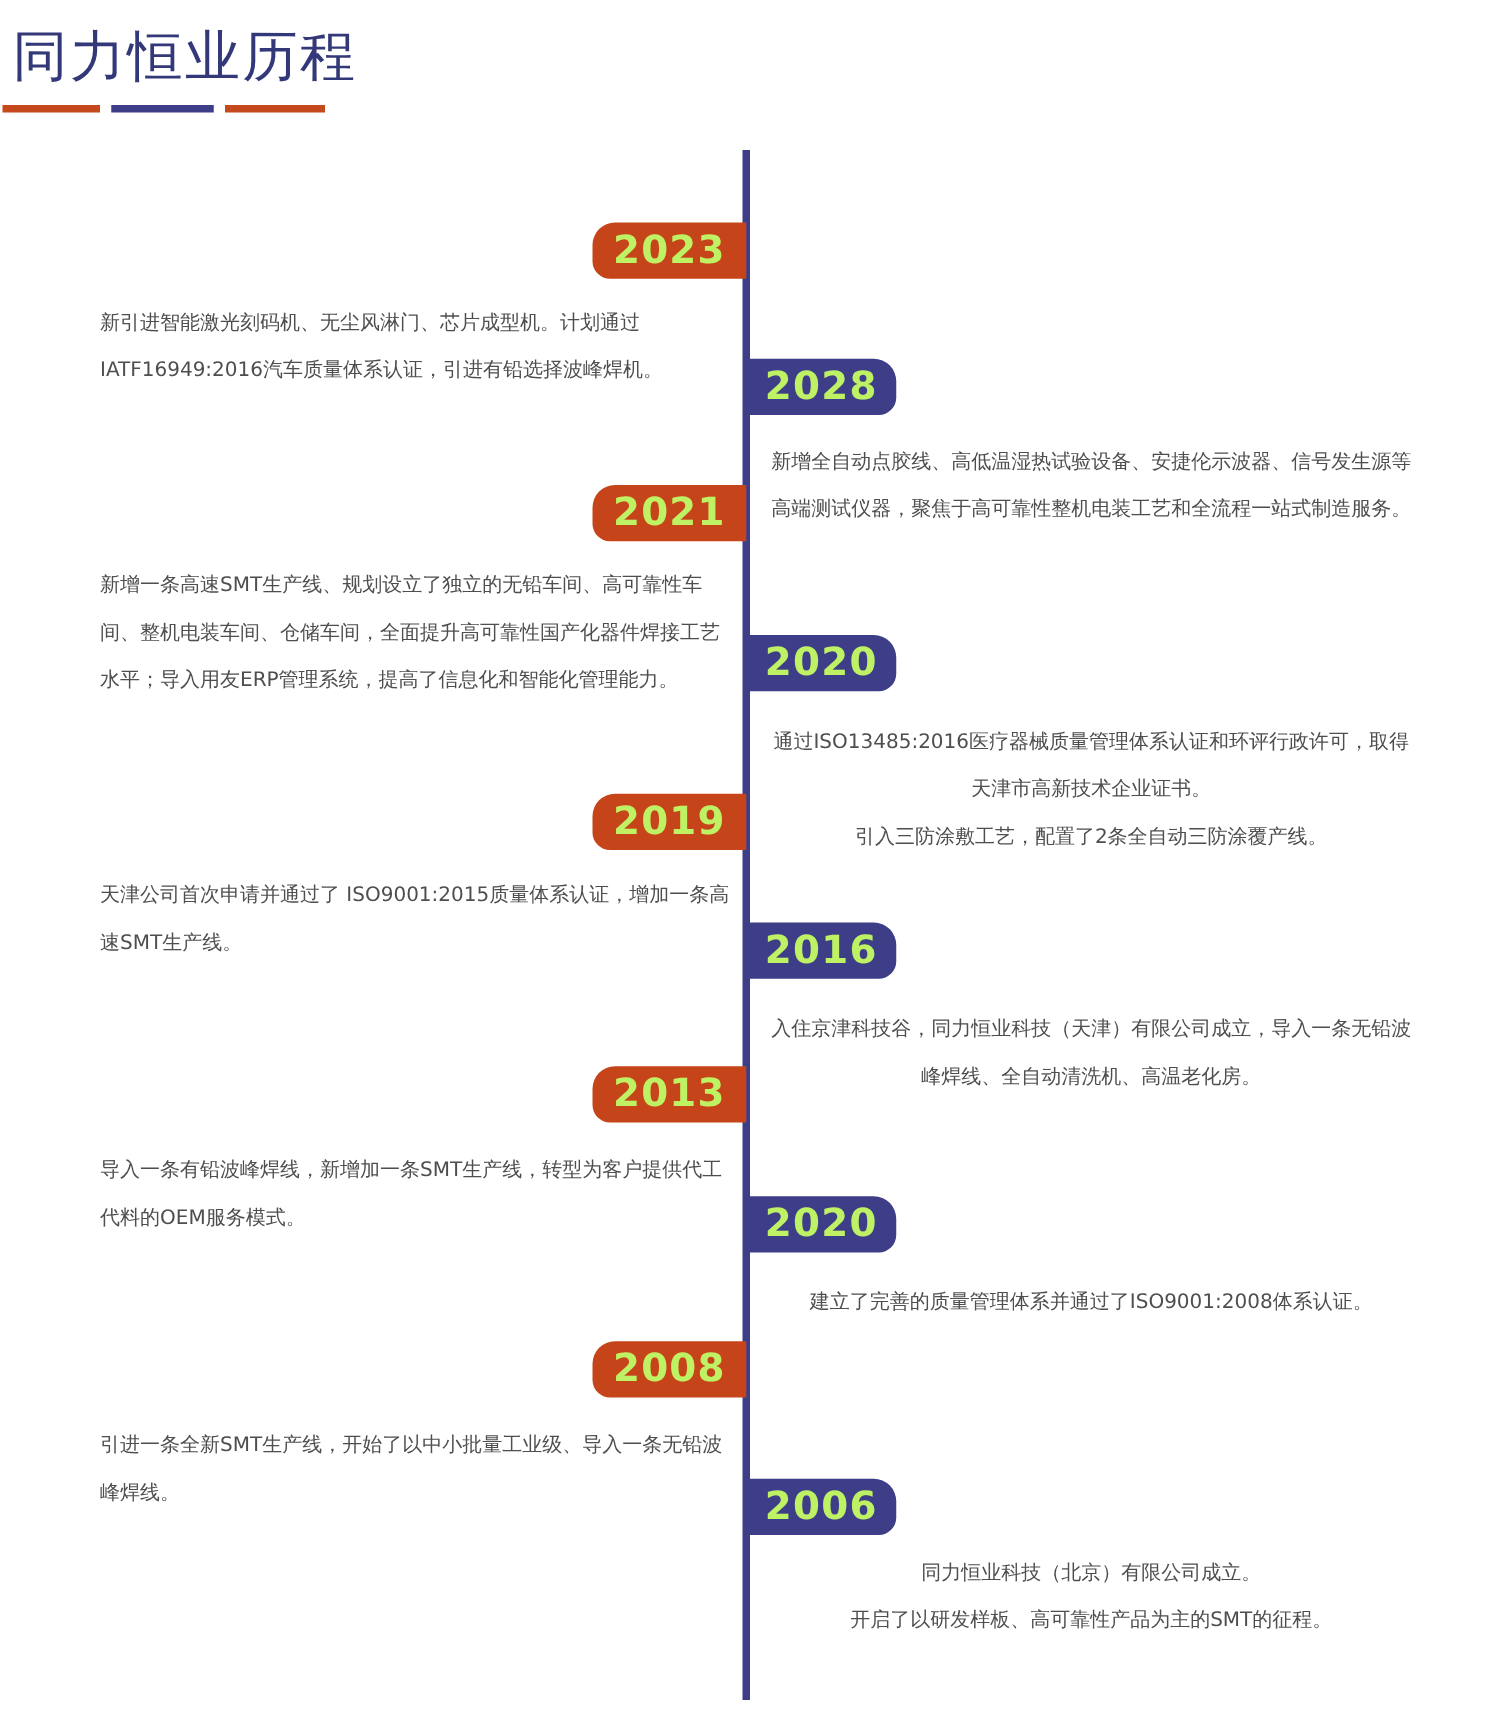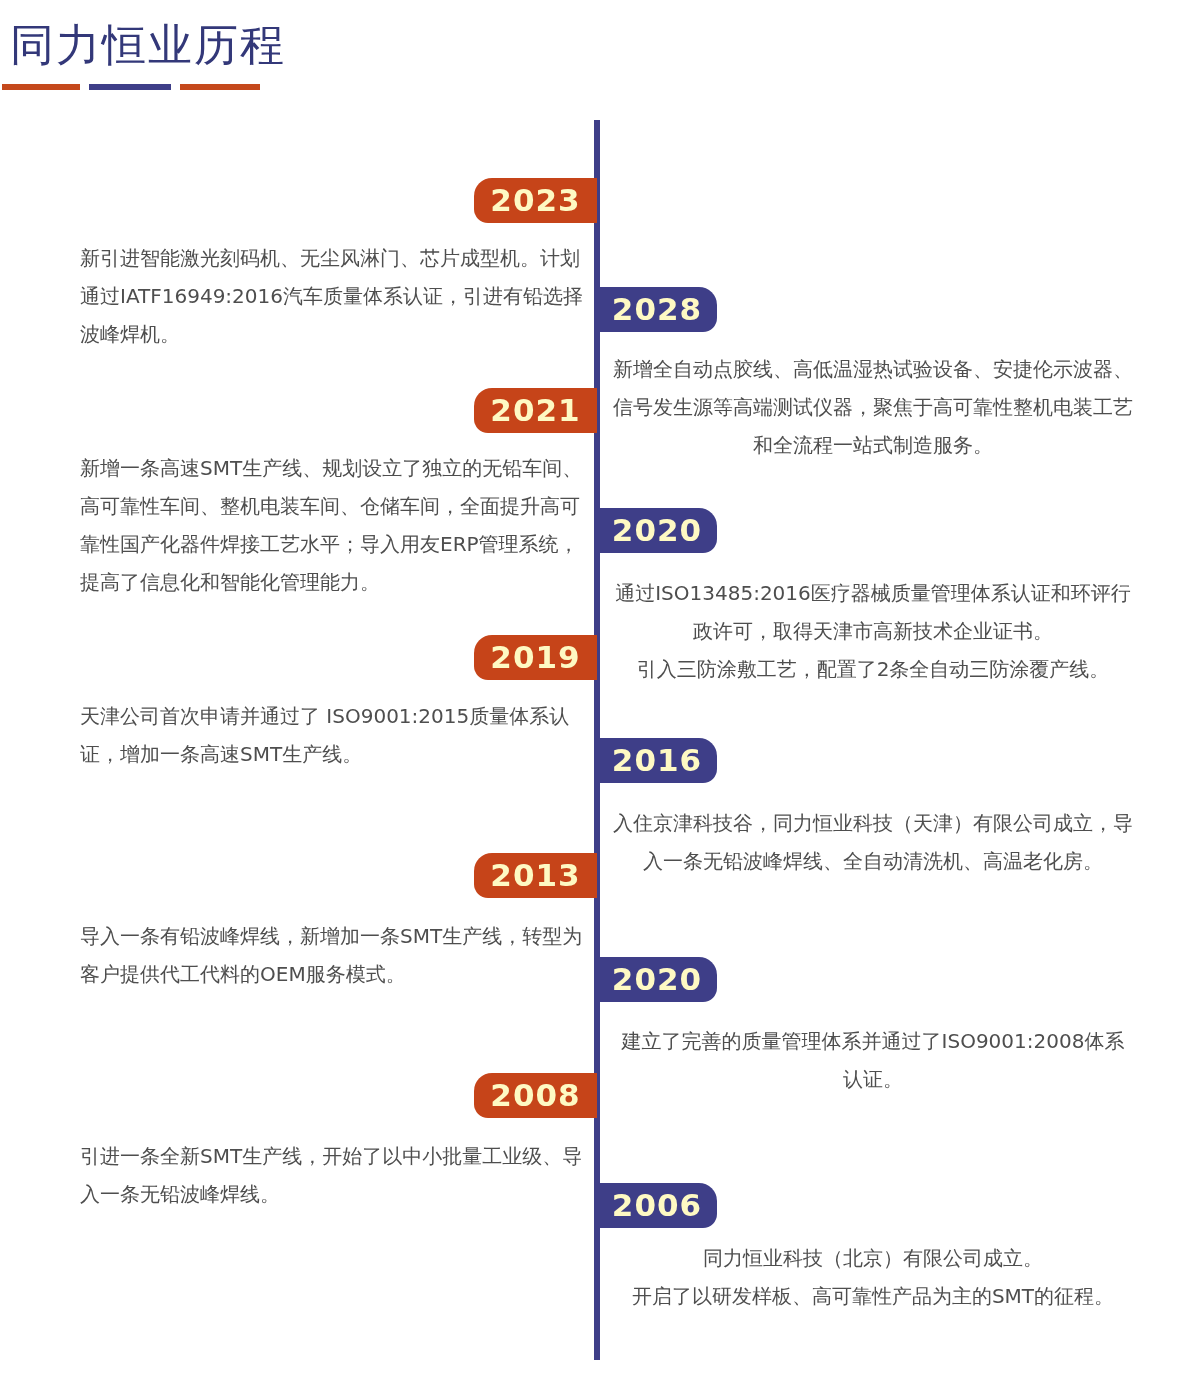--- a/index.html
+++ b/index.html
@@ -45,39 +45,39 @@
 
   .entry { position: absolute; left: 0; top: 0; width: 1200px; height: 0; }
 
   .year-badge {
     position: absolute;
     height: 45px;
     line-height: 45px;
     text-align: center;
     font-size: 31px;
     font-weight: bold;
-    color: #fef9c3;
+    color: #bef264;
     letter-spacing: 1px;
   }
   .entry.left .year-badge {
     left: 474px;
     width: 123px;
     background: #c64419;
     border-radius: 18px 0 0 14px;
   }
   .entry.right .year-badge {
     left: 597px;
     width: 120px;
     background: #3e3e88;
     border-radius: 0 18px 14px 0;
   }
 
   .entry-desc {
     position: absolute;
-    font-size: 20px;
+    font-size: 16px;
     line-height: 38px;
     color: #4e4e4e;
     white-space: pre-line;
   }
   .entry.left .entry-desc  { left: 80px;  width: 505px; }
   .entry.right .entry-desc { left: 613px; width: 520px; text-align: center; }
 </style>
 </head>
 <body>
 

